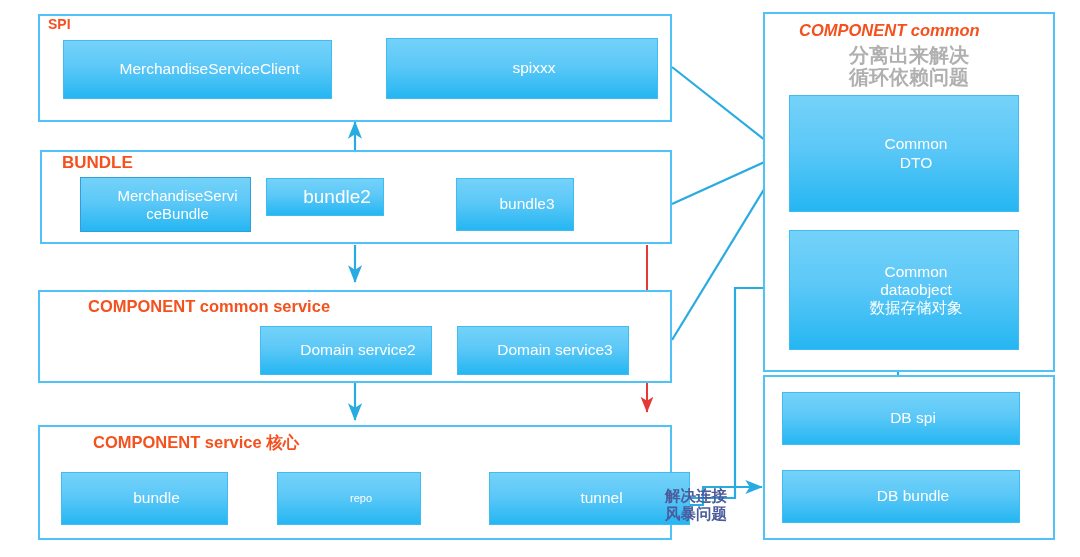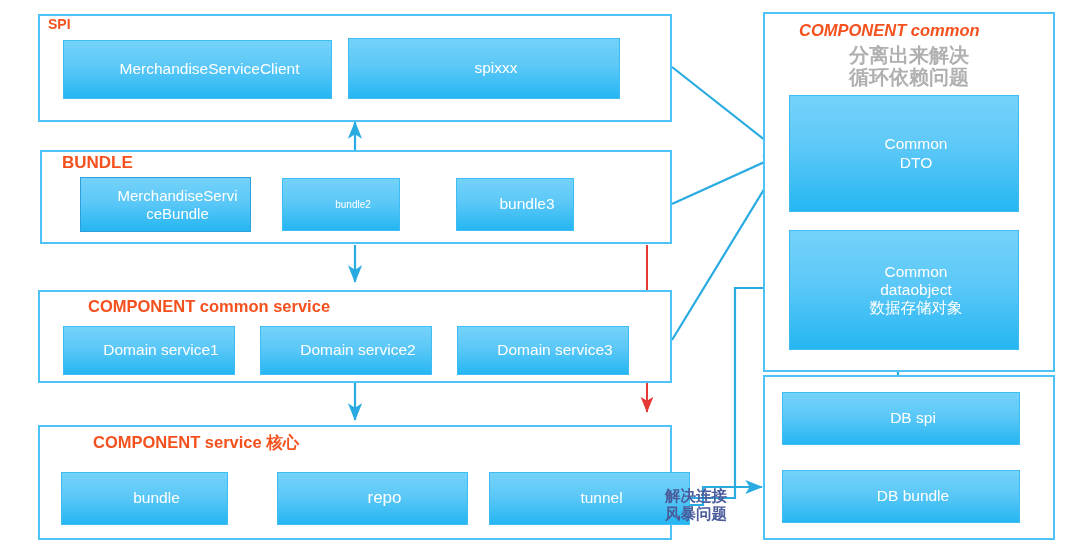--- a/index.html
+++ b/index.html
@@ -114,42 +114,41 @@
 
     <g stroke="#E53935" stroke-width="2" fill="none">
       <path d="M647,245 L647,412" marker-end="url(#ahRed)"></path>
     </g>
   </svg>
 
   <div class="group" style="left:38px;top:14px;width:634px;height:108px;">
   </div>
   <div class="group-label" style="left:48px;top:16px;font-size:14px;text-align:center;">SPI</div>
   <div class="box" style="left:63px;top:40px;width:269px;height:59px;font-size:15.5px;">MerchandiseServiceClient</div>
-  <div class="box" style="left:348px;top:38px;width:272px;height:61px;font-size:15.5px;">spixxx</div>
+  <div class="box" style="left:386px;top:38px;width:272px;height:61px;font-size:15.5px;">spixxx</div>
 
   <div class="group" style="left:40px;top:150px;width:632px;height:94px;">
   </div>
   <div class="group-label" style="left:62px;top:153px;font-size:17px;">BUNDLE</div>
   <div class="box outlined" style="left:80px;top:177px;width:171px;height:55px;font-size:15px;">MerchandiseServi
 ceBundle</div>
-  <div class="box" style="left:282px;top:178px;width:118px;height:53px;font-size:10px;">bundle2</div>
+  <div class="box" style="left:266px;top:178px;width:118px;height:38px;font-size:19px;">bundle2</div>
   <div class="box" style="left:456px;top:178px;width:118px;height:53px;font-size:15.5px;">bundle3</div>
 
   <div class="group" style="left:38px;top:290px;width:634px;height:93px;">
   </div>
   <div class="group-label" style="left:88px;top:297px;font-size:16.5px;">COMPONENT common service</div>
-  <div class="box" style="left:63px;top:326px;width:172px;height:49px;font-size:15.5px;">Domain service1</div>
   <div class="box" style="left:260px;top:326px;width:172px;height:49px;font-size:15.5px;">Domain service2</div>
   <div class="box" style="left:457px;top:326px;width:172px;height:49px;font-size:15.5px;">Domain service3</div>
 
   <div class="group" style="left:38px;top:425px;width:634px;height:115px;">
   </div>
   <div class="group-label" style="left:93px;top:432px;font-size:16.5px;">COMPONENT service 核心</div>
   <div class="box" style="left:61px;top:472px;width:167px;height:53px;font-size:15.5px;">bundle</div>
-  <div class="box" style="left:277px;top:472px;width:191px;height:53px;font-size:17px;">repo</div>
+  <div class="box" style="left:277px;top:472px;width:144px;height:53px;font-size:11px;">repo</div>
   <div class="box" style="left:489px;top:472px;width:201px;height:53px;font-size:15.5px;">tunnel</div>
 
   <div class="group" style="left:763px;top:12px;width:292px;height:360px;">
   </div>
   <div class="group-label" style="left:799px;top:21px;font-size:16.5px;font-style:italic;">COMPONENT common</div>
   <div class="sub-label" style="left:763px;top:44px;width:292px;font-size:20px;">分离出来解决
 循环依赖问题</div>
   <div class="box" style="left:789px;top:95px;width:230px;height:117px;font-size:15.5px;">Common
 DTO</div>
   <div class="box" style="left:789px;top:230px;width:230px;height:120px;font-size:15.5px;">Common

